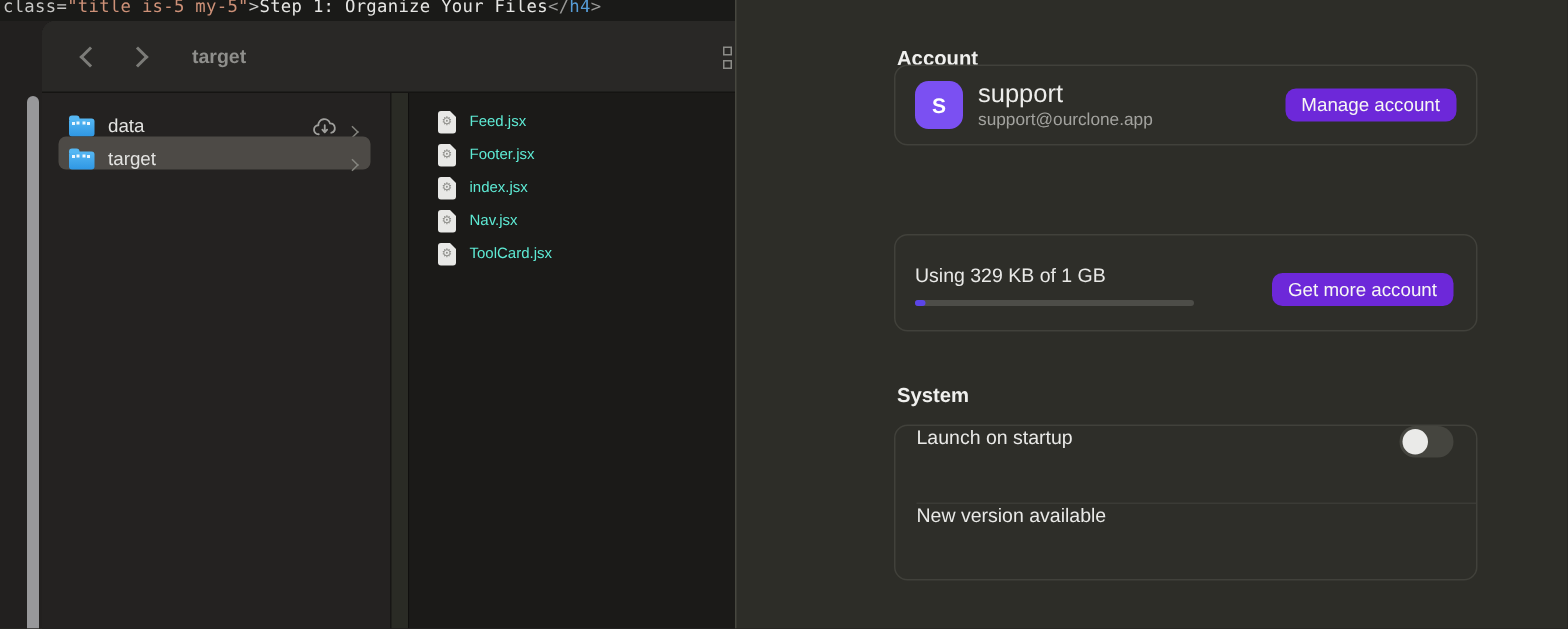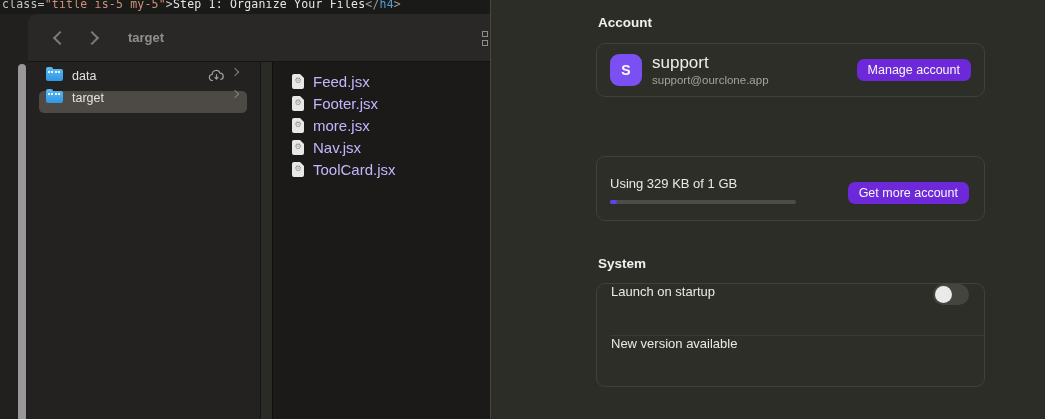--- a/index.html
+++ b/index.html
@@ -29,21 +29,21 @@
   .toolbar { position:absolute; top:0; left:0; right:0; height:48px; background:#292826;
     border-bottom:1px solid #151412; display:flex; align-items:center; padding-left:27px; }
   .tchev { width:10px; height:10px; display:inline-block; }
   .tchev.back { border-left:2px solid #7c7c78; border-bottom:2px solid #7c7c78; transform:rotate(45deg); }
   .tchev.fwd  { border-right:2px solid #7c7c78; border-top:2px solid #7c7c78; transform:rotate(45deg); margin-left:22px; }
   .tb-title { margin-left:31px; color:#8f8f8c; font-size:13px; font-weight:700; }
   .grid-icon { position:absolute; left:454px; top:17px; width:8px; }
   .grid-icon i { display:block; width:6px; height:6px; border:1px solid #8c8c88; margin-bottom:3px; }
 
   .sidebar { position:absolute; left:0; top:48px; width:232px; bottom:0; background:#242221; }
-  .side-row { position:absolute; left:11px; right:13px; height:22px; display:flex; align-items:flex-start;
+  .side-row { position:absolute; left:11px; right:13px; height:22px; display:flex; align-items:flex-end;
     border-radius:5px; padding:0 7px; }
   .side-row.selected { background:#4d4a46; }
   .folder { width:17px; height:12px; background:linear-gradient(#55b7f3,#2f97e4); border-radius:2px; position:relative; flex:none; }
   .folder::before { content:""; position:absolute; top:-2px; left:0; width:7px; height:3px;
     background:#55b7f3; border-radius:2px 2px 0 0; }
   .folder::after { content:""; position:absolute; top:2px; left:2px; right:3px; height:0;
     border-top:2px dotted rgba(255,255,255,0.9); }
   .side-label { margin-left:9px; color:#e3e3e1; font-size:12.5px; flex:1; }
   .cloud-icon { flex:none; margin-right:7px; display:flex; align-items:center; }
   .schev { width:6px; height:6px; border-top:1.5px solid #85857f; border-right:1.5px solid #85857f;
@@ -52,29 +52,29 @@
   .col-divider { position:absolute; left:232px; top:48px; width:13px; bottom:0; background:#2a2b25;
     border-left:1px solid #171615; border-right:1px solid #100f0e; }
 
   .filecol { position:absolute; left:245px; top:48px; right:0; bottom:0; background:#1b1a18; padding-top:8px; }
   .file-row { height:22px; display:flex; align-items:center; padding-left:19px; }
   .doc { width:12px; height:15px; background:#e8e8e6; border-radius:2px; position:relative; flex:none;
     display:flex; align-items:center; justify-content:center; }
   .doc::before { content:""; position:absolute; top:0; right:0; width:0; height:0;
     border-top:4px solid #1b1a18; border-left:4px solid transparent; }
   .doc .gear { font-family:"DejaVu Sans", sans-serif; font-size:8px; line-height:1; color:#90908c; }
-  .file-label { margin-left:9px; color:#c4b5fd; font-size:15px; }
+  .file-label { margin-left:9px; color:#5eead4; font-size:10px; }
 
   
   .settings { position:absolute; left:490px; top:0; width:555px; height:419px;
     background:#2d2d28; border-left:1px solid #47473f; color:#e6e6e4; }
   .sec-heading { position:absolute; left:107px; color:#f0f0ee; font-size:13.5px; font-weight:700; }
   .card { position:absolute; left:105px; width:389px; border:1px solid #41413b; border-radius:9px; background:#2e2e29; }
 
-  .h-account { top:15px; }
+  .h-account { top:31px; }
   .card-account { top:43px; height:54px; display:flex; align-items:center; padding:0 13px; }
   .avatar { width:32px; height:32px; border-radius:9px; background:#7b50f2; color:#fff;
     display:flex; align-items:center; justify-content:center; font-size:14px; font-weight:600; flex:none; }
   .acct-names { margin-left:10px; line-height:1.25; }
   .acct-name { font-size:17px; color:#ededeb; }
   .acct-email { font-size:11.5px; color:#a3a39f; }
   .btn { margin-left:auto; background:#6d28d9; color:#f7f7f5; border:none; border-radius:7px;
     padding:4px 11px; font-size:12.5px; font-family:inherit; font-weight:500; cursor:pointer; flex:none; }
 
   .h-storage { top:129px;margin-top:44px; }
@@ -144,21 +144,21 @@
       <div class="file-row">
         <span class="doc">
             <span class="gear">⚙</span>
           </span>
         <span class="file-label">Footer.jsx</span>
       </div>
       <div class="file-row">
         <span class="doc">
             <span class="gear">⚙</span>
           </span>
-        <span class="file-label">more.jsx</span>
+        <span class="file-label">index.jsx</span>
       </div>
       <div class="file-row">
         <span class="doc">
             <span class="gear">⚙</span>
           </span>
         <span class="file-label">Nav.jsx</span>
       </div>
       <div class="file-row">
         <span class="doc">
             <span class="gear">⚙</span>

